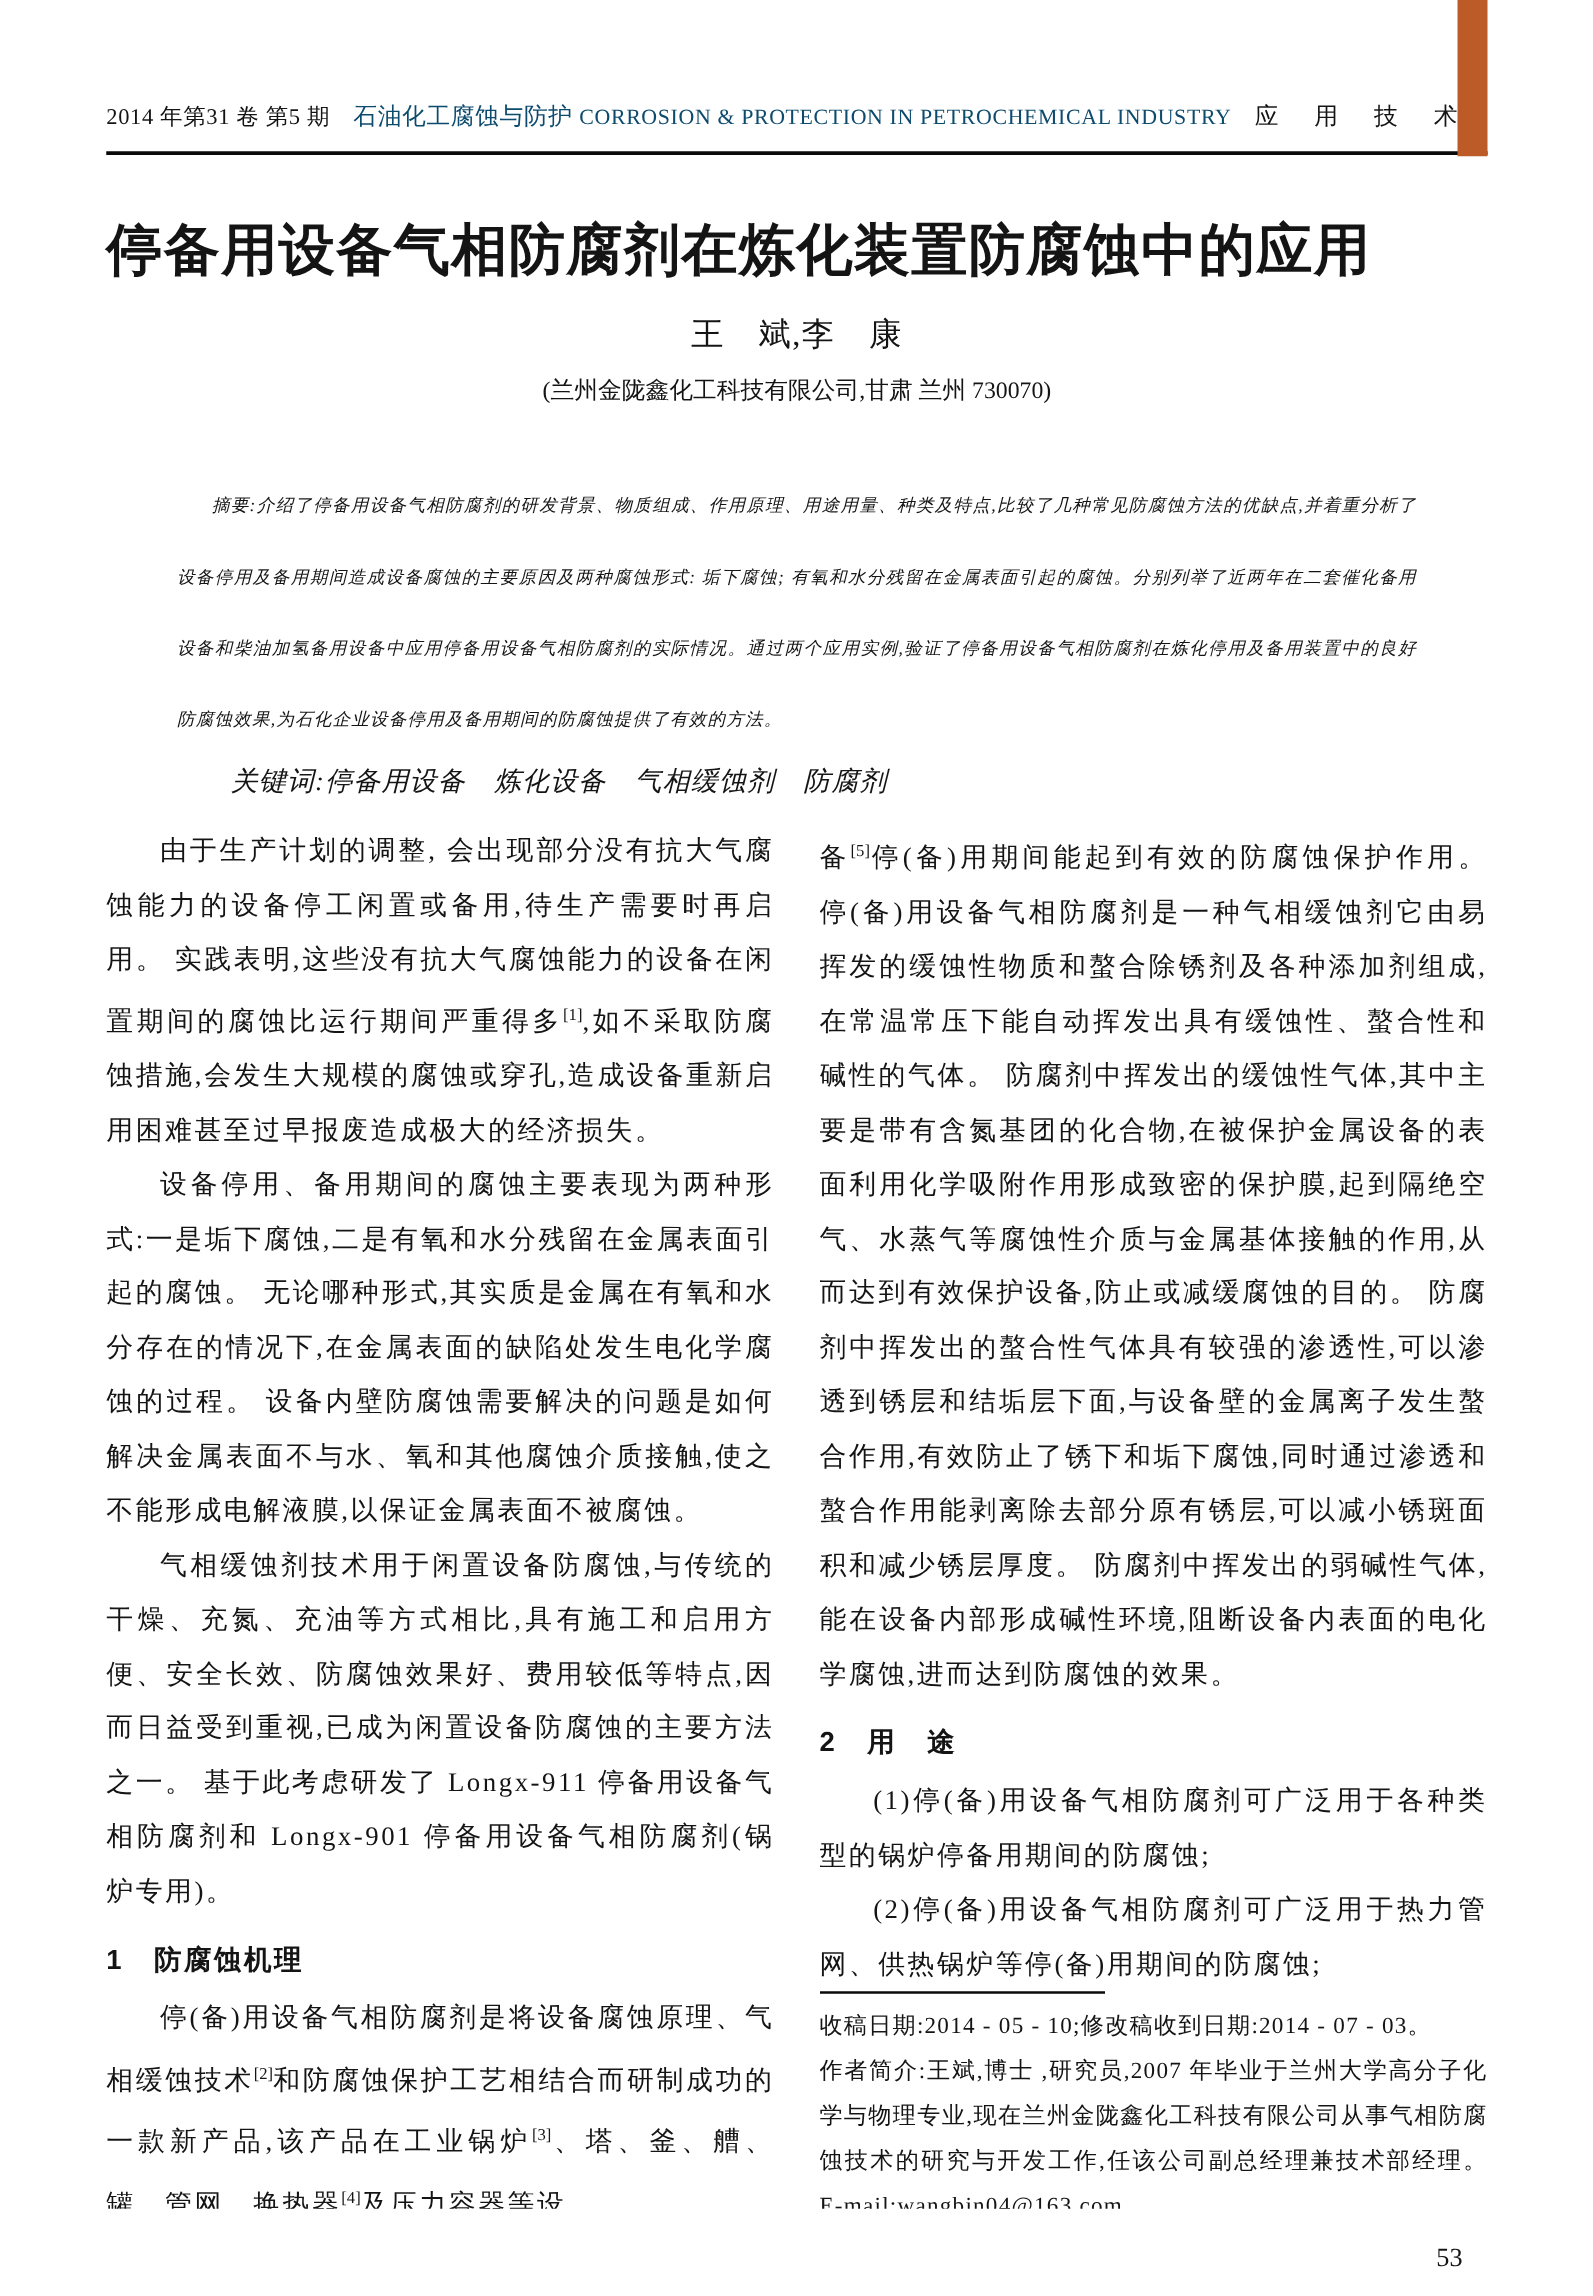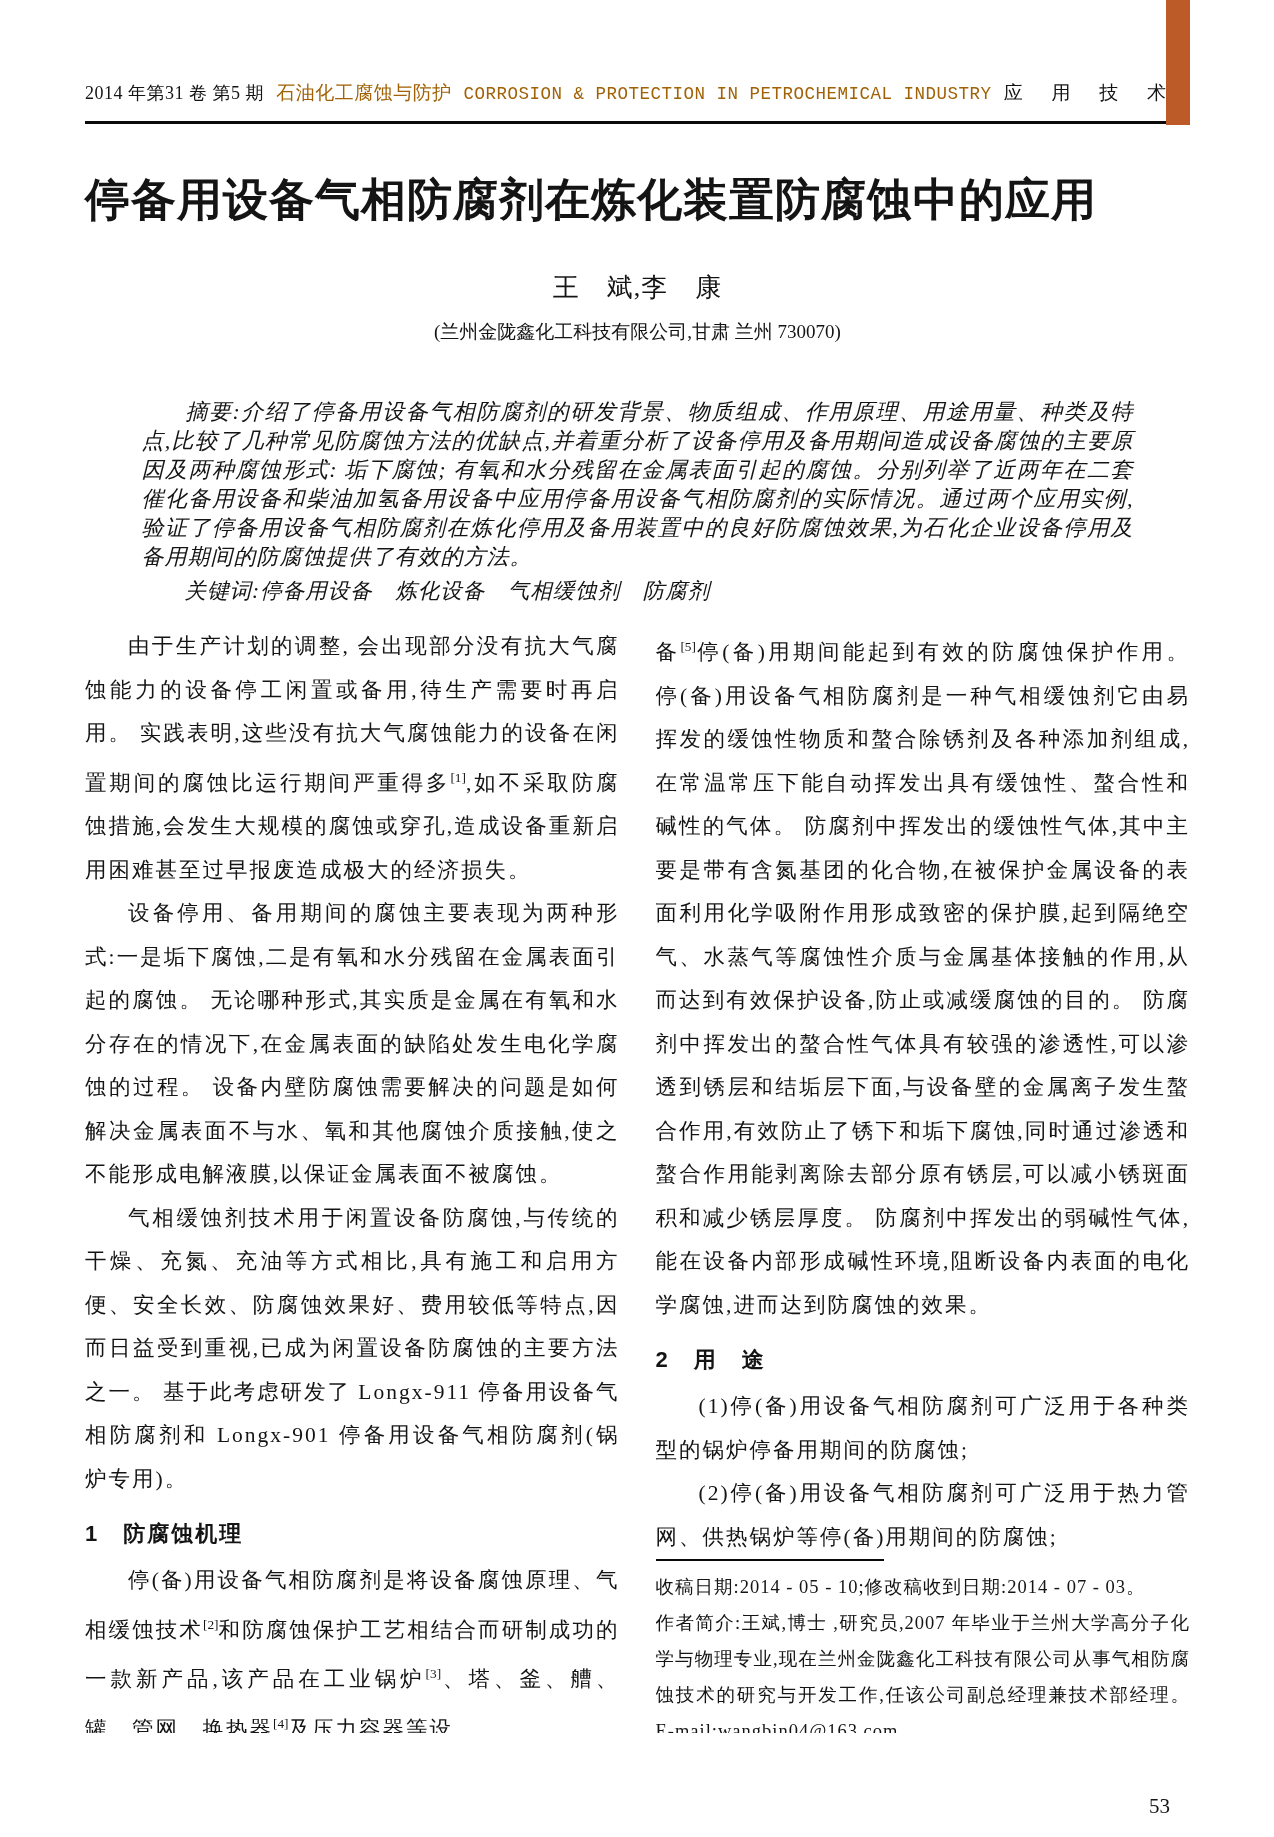--- a/index.html
+++ b/index.html
@@ -17,43 +17,43 @@
   
   .header-row {
     padding-top:80px;
     display:flex;
     justify-content:space-between;
     align-items:baseline;
     white-space:nowrap;
     gap:12px;
   }
   .issue-info { font-size:18px; letter-spacing:0.5px; }
-  .journal-name { font-size:19px; color:#a16207; letter-spacing:0.5px;font-family:Liberation Mono, monospace; }
+  .journal-name { font-size:19px; color:#0c4a6e; letter-spacing:0.5px; }
   .journal-name .en { font-size:17.5px; }
   .column-section { font-size:19px; letter-spacing:12px; margin-right:12px; }
   .header-rule { border-bottom:3px solid #0a0a0a; margin-top:15px; }
   .corner-bar {
     position:absolute; top:0; right:84px;
     width:24px; height:125px;
     background:#bc5b28;
   }
   
   .article-title {
     margin:48px 0 0 0;
     font-size:45px;
     font-weight:700;
     letter-spacing:1px;
     line-height:56px;
   }
-  .authors { margin-top:42px; text-align:center; font-size:26px; letter-spacing:1px; }
+  .authors { margin-top:22px; text-align:center; font-size:26px; letter-spacing:1px; }
   .affiliation { margin-top:14px; text-align:center; font-size:19px; }
   
   .abstract {
     width:992px; margin:52px auto 0 auto;
-    font-size:22px; line-height:29px;
+    font-size:14px; line-height:57px;
     font-style:italic;
     text-align:justify;
     text-indent:2em;
     letter-spacing:1px;
   }
   .keywords {
     width:992px; margin:0 auto;
     font-size:21.5px; line-height:40px;
     font-style:italic;
     text-indent:2em;

